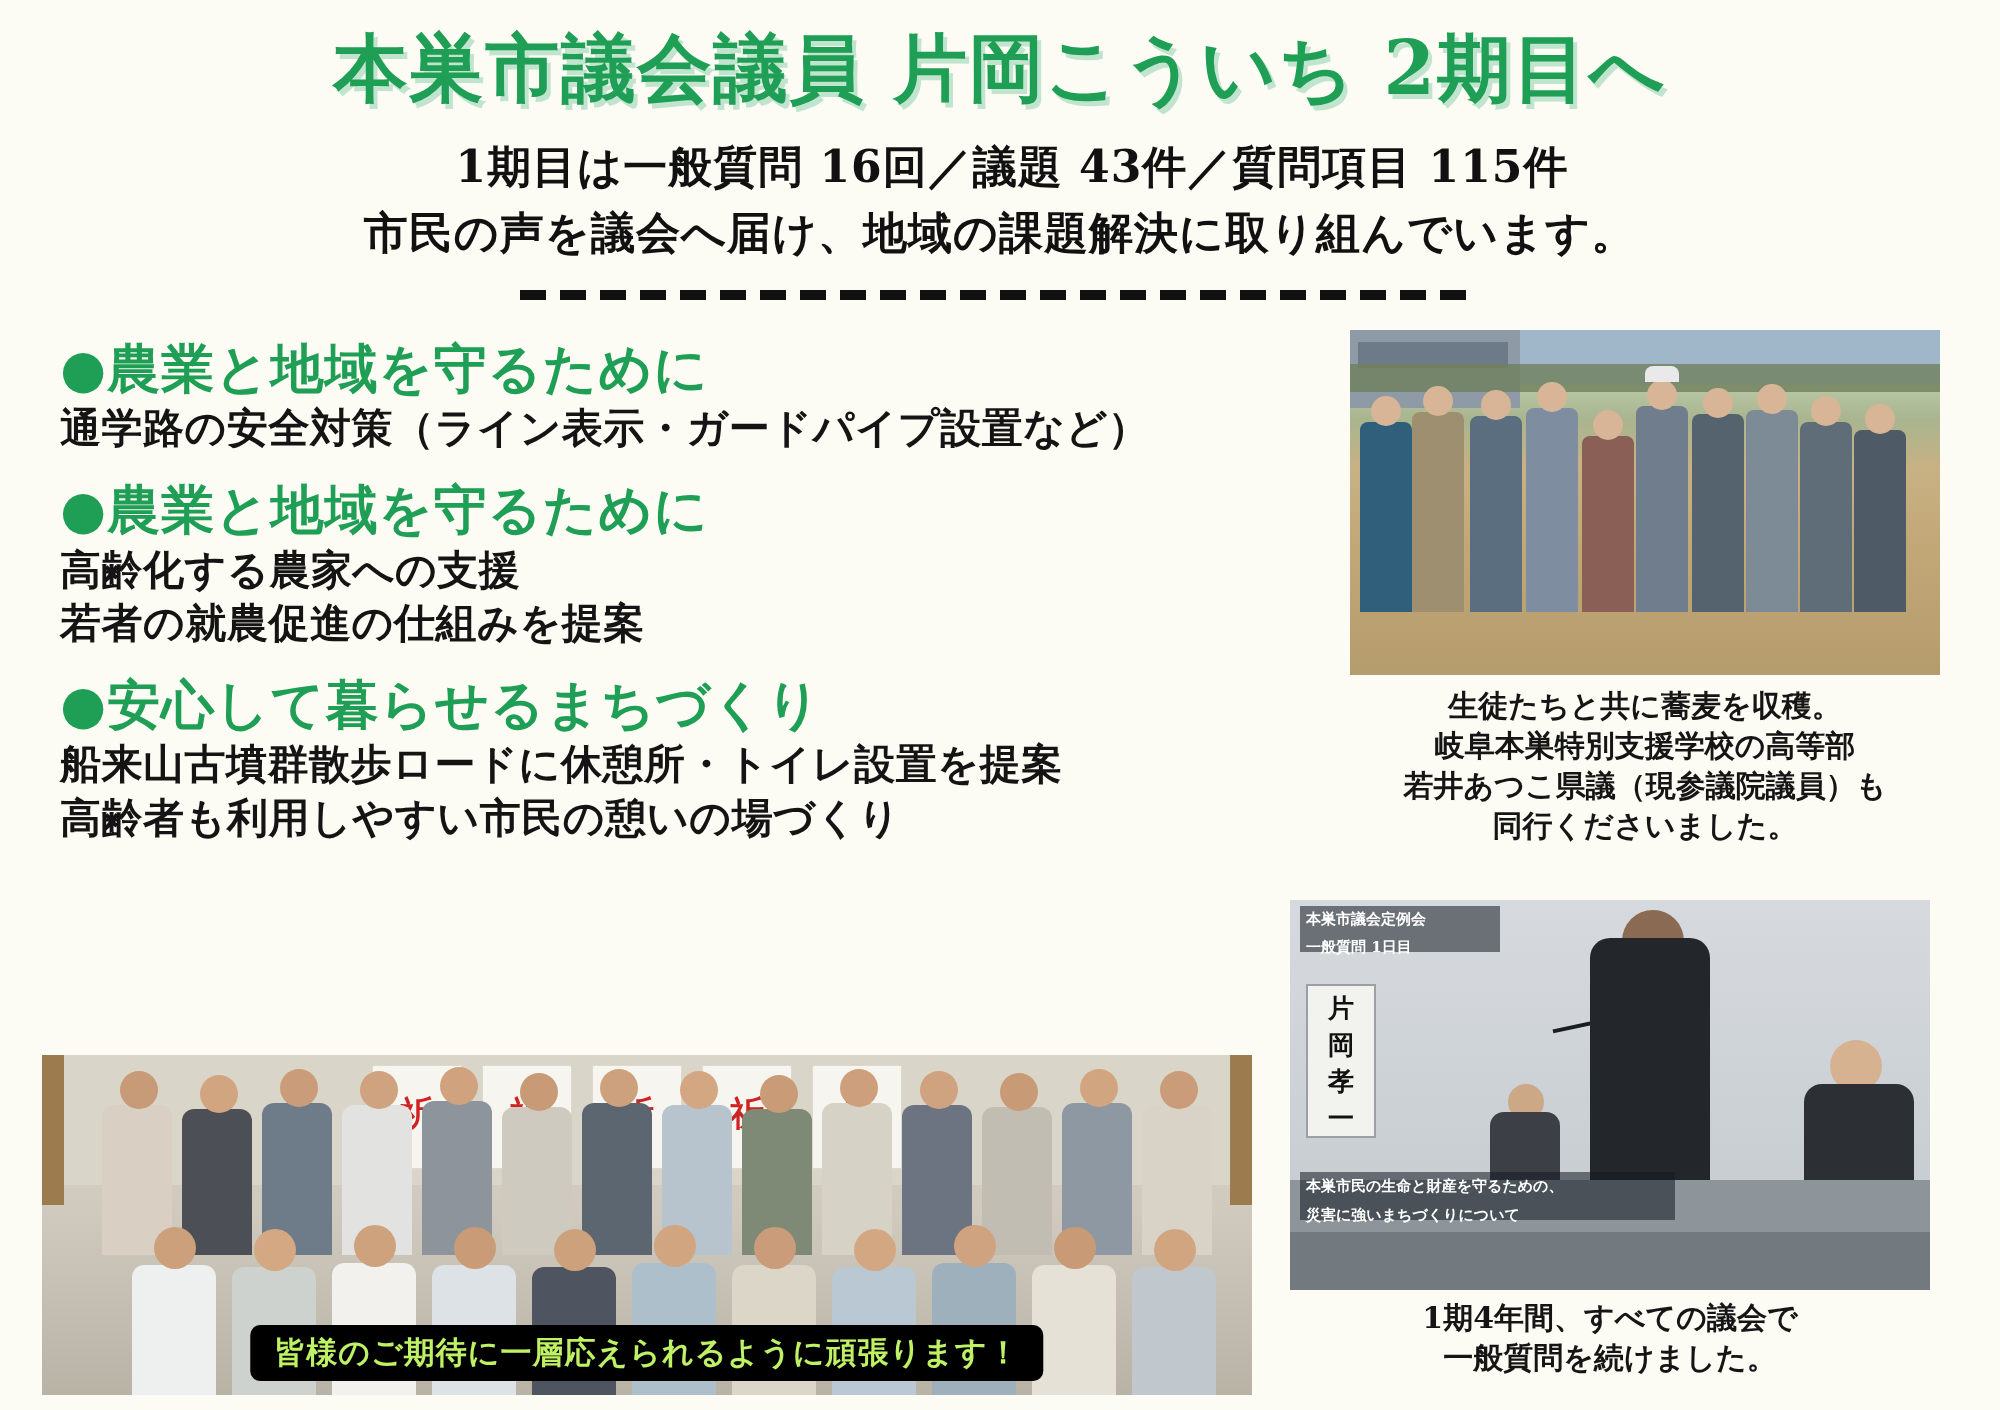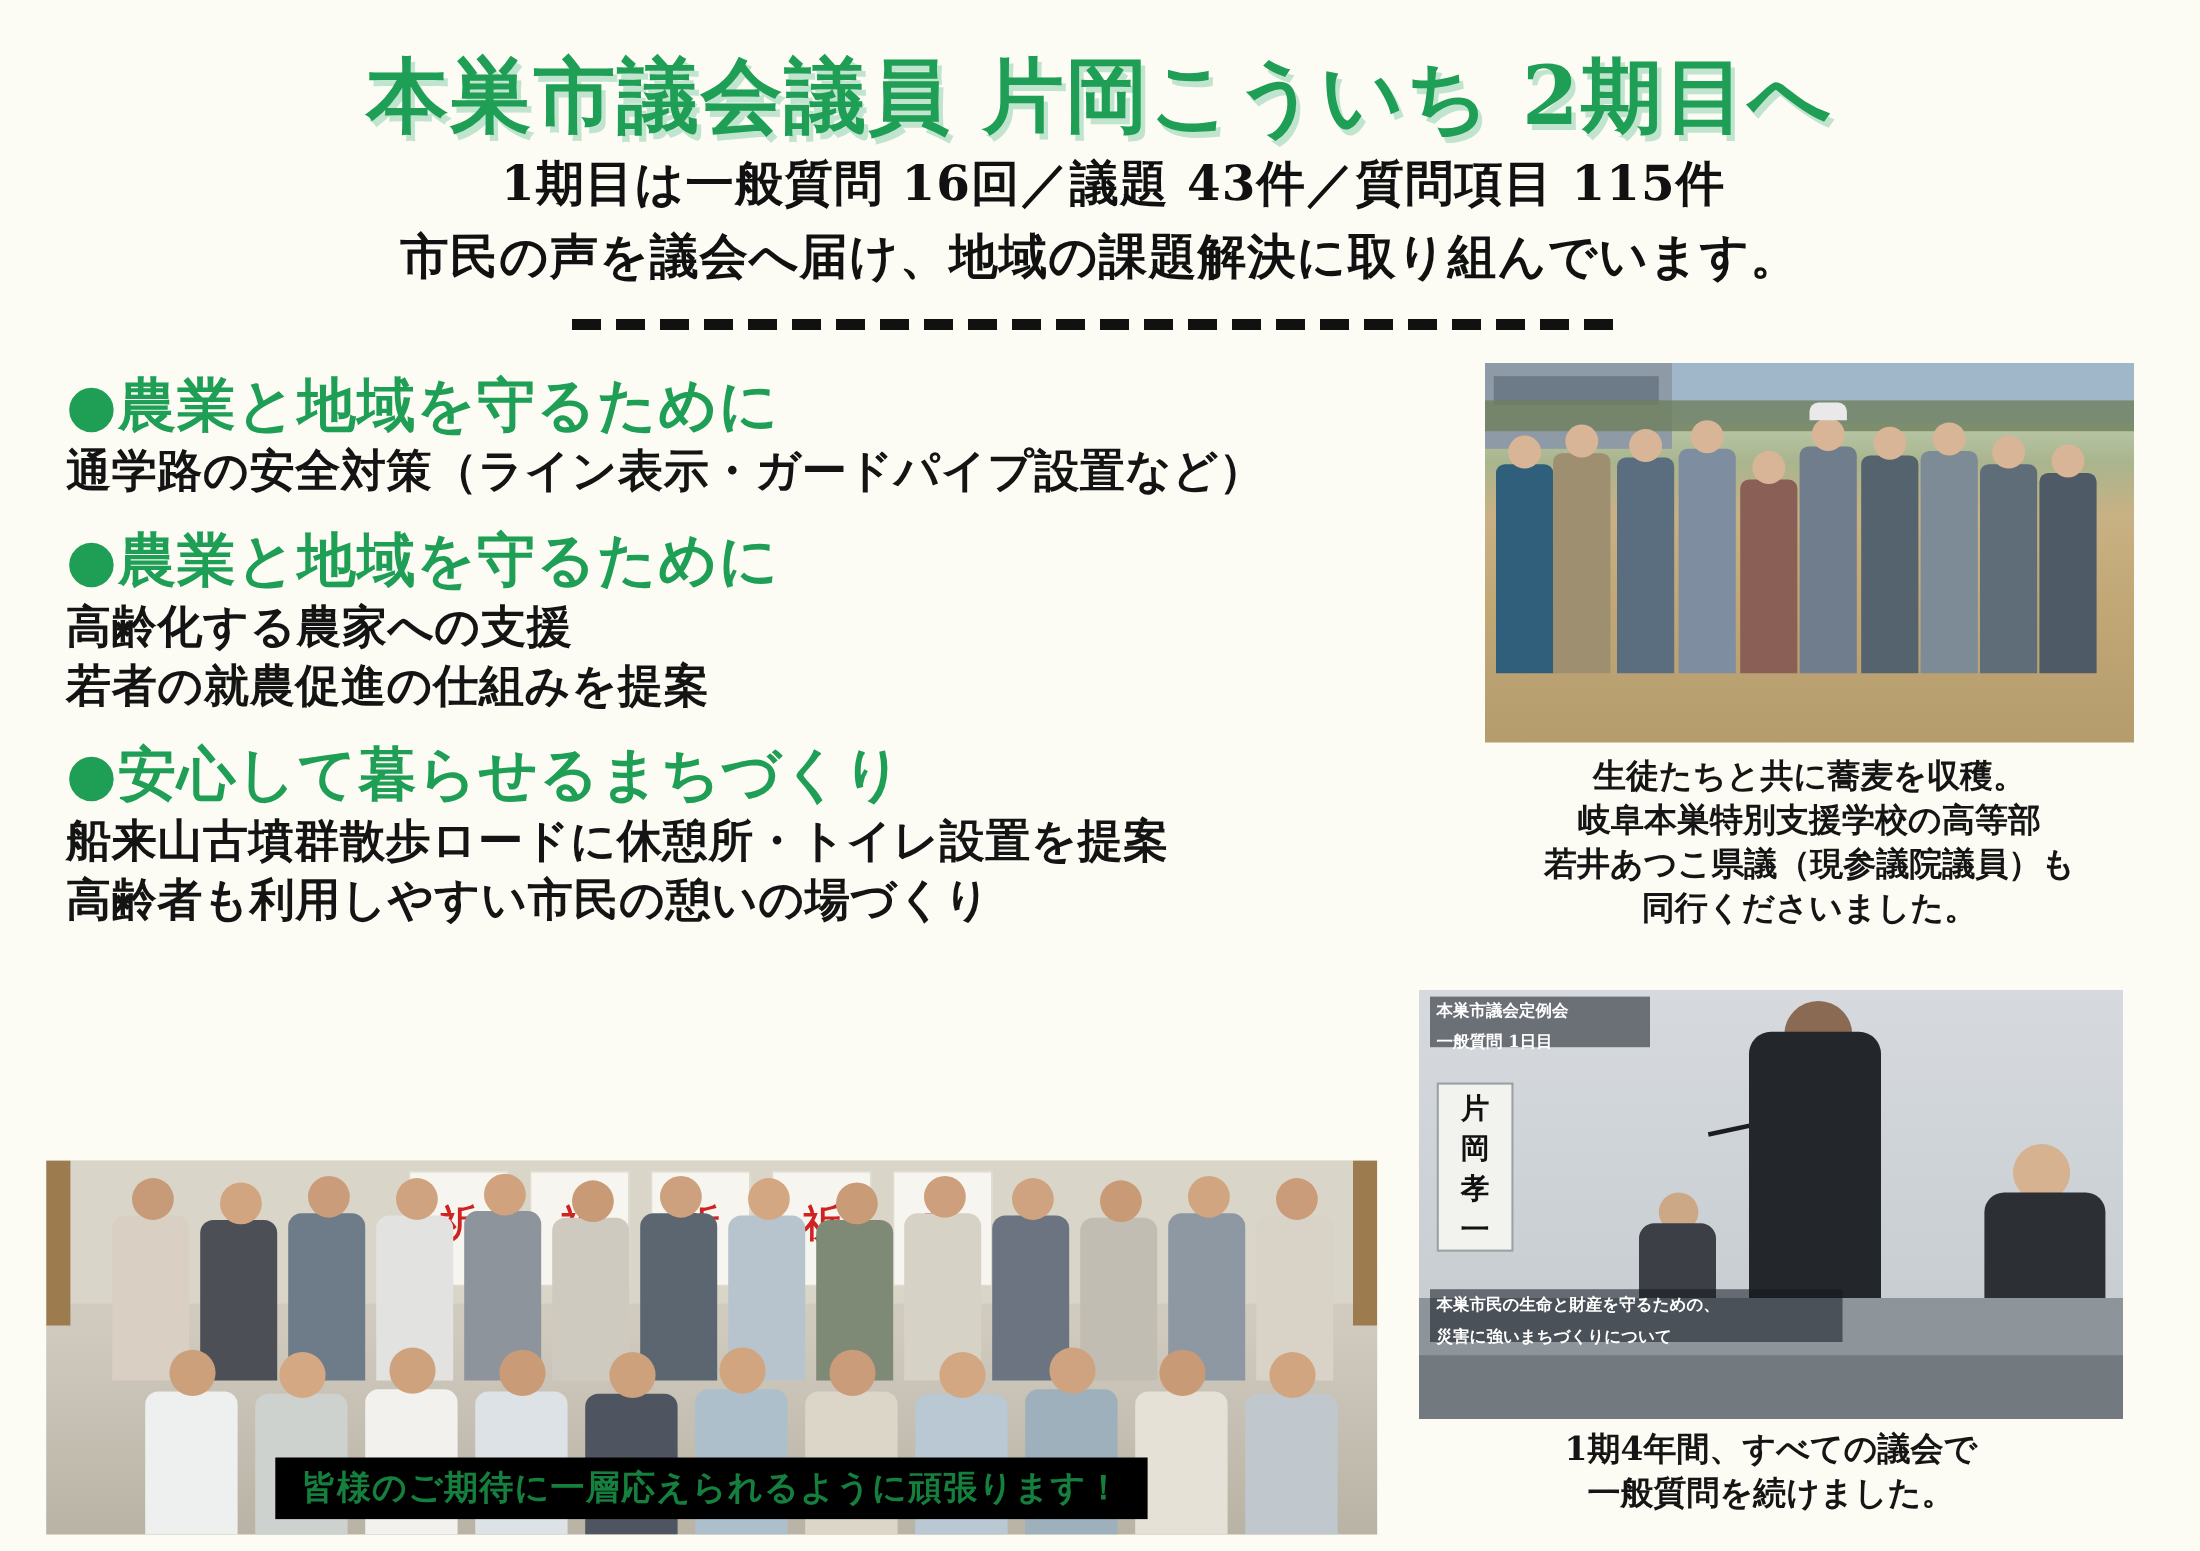--- a/index.html
+++ b/index.html
@@ -7,21 +7,21 @@
     width:2000px;height:1410px;
     background:#fdfcf4;
     font-family:"DejaVu Serif",serif;
     overflow:hidden;
     position:relative;
   }
   .page{position:relative;width:2000px;height:1410px;background:#fdfcf4;}
 
   
   .title{
-    position:absolute;left:0;top:39px;width:2000px;text-align:center;
+    position:absolute;left:0;top:20px;width:2000px;text-align:center;
     font-size:74px;font-weight:bold;color:#1f9e55;letter-spacing:2px;
     text-shadow:4px 5px 0 rgba(120,200,160,.45);
     font-family:"DejaVu Serif",serif;
     white-space:nowrap;
   }
   .sub1{
     position:absolute;left:12px;top:138px;width:2000px;text-align:center;
     font-size:44px;color:#111;font-weight:bold;letter-spacing:1px;
   }
   .sub2{
@@ -90,22 +90,22 @@
   #photo-supporters .poster{position:absolute;top:10px;width:88px;height:102px;background:#f7f5ef;border:1px solid #ddd9cc;}
   #photo-supporters .poster b{display:block;text-align:center;color:#cf2222;font-size:34px;line-height:1;padding-top:30px;font-family:"DejaVu Serif",serif;}
   #photo-supporters .wood{position:absolute;left:0;top:0;width:22px;height:150px;background:#9c7b4e;}
   #photo-supporters .wood.r{left:auto;right:0;}
   #photo-supporters .row{position:absolute;left:0;width:100%;}
   #photo-supporters .pe{position:absolute;bottom:0;border-radius:12px 12px 0 0;}
   #photo-supporters .ph{position:absolute;border-radius:50%;}
 
   .banner{
     position:absolute;left:50%;transform:translateX(-50%);bottom:14px;
-    background:#000;color:#15803d;font-size:31px;font-weight:bold;
-    padding:7px 24px;white-space:nowrap;letter-spacing:1px;
+    background:#000;color:#bef264;font-size:31px;font-weight:bold;
+    padding:7px 24px;white-space:nowrap;letter-spacing:1px;border-radius:10px;
   }
 
   
   .cap{
     position:absolute;text-align:center;color:#151515;
     font-size:30px;line-height:1.33;font-weight:bold;white-space:nowrap;
   }
   #cap-field{left:1330px;top:686px;width:630px;}
   #cap-council{left:1290px;top:1298px;width:640px;}
 </style>

